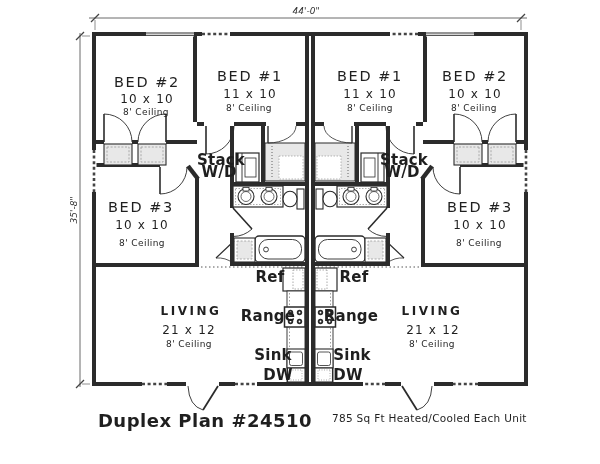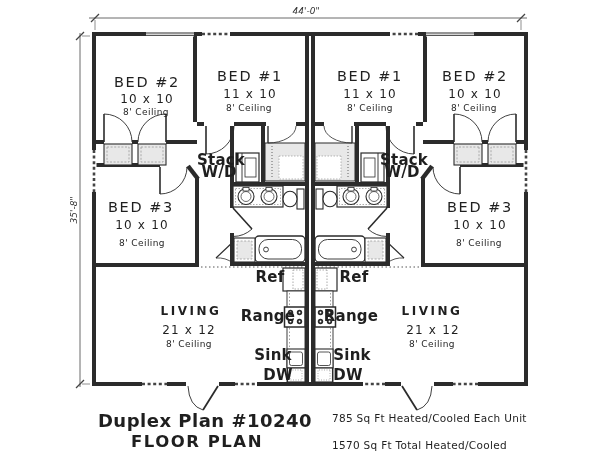--- a/index.html
+++ b/index.html
@@ -200,18 +200,16 @@
 
   <span class="lbl living-name" style="left:432px;top:311px">LIVING</span>
   <span class="lbl room-size" style="left:433px;top:330px">21 x 12</span>
   <span class="lbl room-ceil" style="left:432px;top:344px">8' Ceiling</span>
 
   <span class="lbl fix" style="left:354px;top:277px">Ref</span>
   <span class="lbl fix" style="left:351px;top:316px">Range</span>
   <span class="lbl fix" style="left:352px;top:355px">Sink</span>
   <span class="lbl fix" style="left:348px;top:375px">DW</span>
 
-  <span class="lbl title1" style="left:205px;top:420px">Duplex Plan #10240</span>
-  <span class="lbl title2" style="left:197px;top:441px">FLOOR PLAN</span>
+  <span class="lbl title1" style="left:205px;top:420px">Duplex Plan #24510</span>
   <span class="sqft" style="left:332px;top:418px">785 Sq Ft Heated/Cooled Each Unit</span>
-  <span class="sqft" style="left:332px;top:445px">1570 Sq Ft Total Heated/Cooled</span>
 
 </div>
 
 </body></html>

